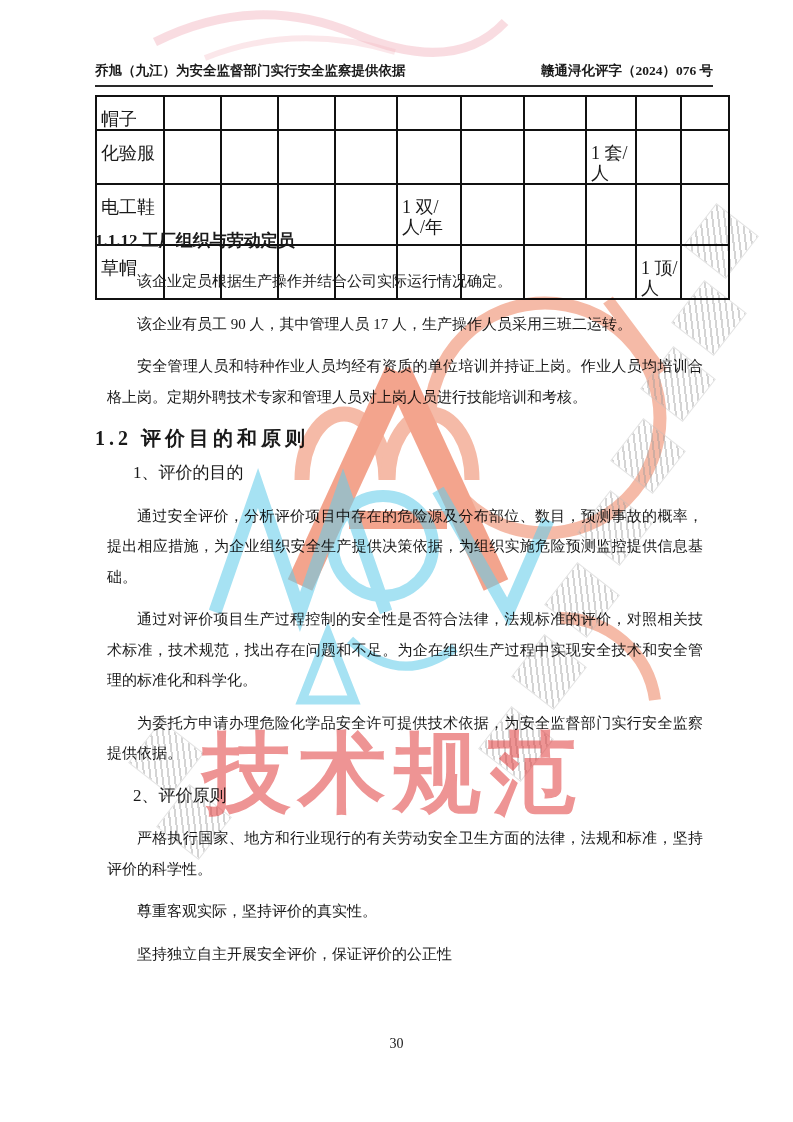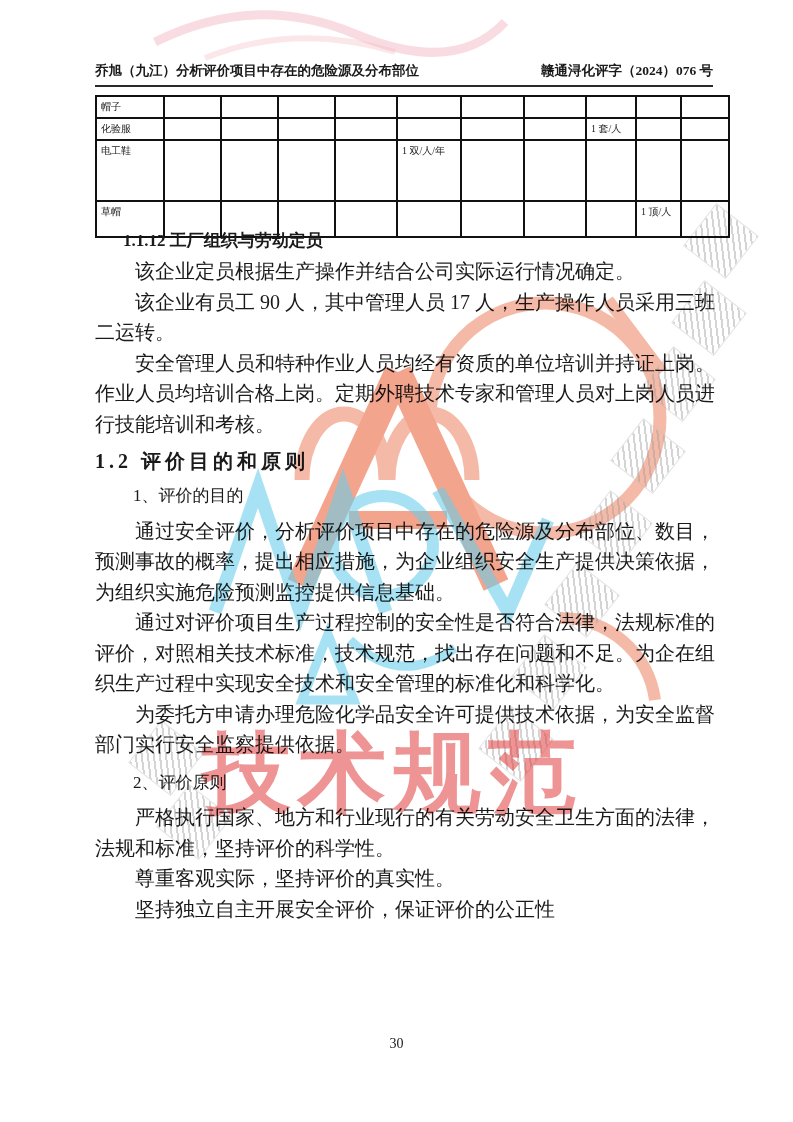--- a/index.html
+++ b/index.html
@@ -14,32 +14,32 @@
     display:flex;justify-content:space-between;align-items:flex-end;
     border-bottom:2px solid #2a2a2a;padding-bottom:5px;
     font-size:13.5px;font-weight:bold;white-space:nowrap;z-index:2;
   }
   
   table.ppe{
     position:absolute;left:95px;top:95px;width:633px;
     border-collapse:collapse;table-layout:fixed;z-index:2;
   }
   table.ppe td{
-    border:2px solid #111;font-size:10px;line-height:20px;
-    padding:0 2px 0 4px;vertical-align:top;word-break:break-all;
+    border:2px solid #111;font-size:18px;line-height:20px;
+    padding:12px 2px 0 4px;vertical-align:top;word-break:break-all;
     background:transparent;
     margin-left:26px;
   }
   tr.r1{height:21px}tr.r2{height:22px}tr.r3{height:61px}tr.r4{height:36px}
   
   .content{position:absolute;left:95px;top:228px;width:620px;z-index:2;}
-  .h3{font-size:17px;font-weight:bold;line-height:26px;margin:0 16px 2px 0;padding-left:28px;}
+  .h3{font-size:17px;font-weight:bold;line-height:26px;margin:0 16px 2px 0;}
   .h2{font-size:20px;font-weight:bold;line-height:28px;margin:8px 0 6px 0;letter-spacing:4px;}
   p.body{
-    font-size:20px;line-height:30.5px;margin:0;text-indent:2em;
+    font-size:15px;line-height:30.5px;margin:12px;text-indent:2em;
     text-align:justify;
   }
   p.sub{font-size:17px;line-height:30.5px;margin:4px;text-indent:2em;}
   p.mt{margin-top:8px;}
   .page-number{
     position:absolute;left:0;top:1036px;width:793px;text-align:center;
     font-size:14px;z-index:2;
   }
   
   .wm-layer{
@@ -58,21 +58,21 @@
     outline:1.5px solid #bdbdbd;transform:rotate(38deg);
   }
   svg.wm-svg{position:absolute;left:0;top:0;}
 </style>
 </head>
 <body>
 
 <div class="page">
 
   <div class="doc-header">
-    <span>乔旭（九江）分析评价项目中存在的危险源及分布部位</span>
+    <span>乔旭（九江）为安全监督部门实行安全监察提供依据</span>
     <span>赣通浔化评字（2024）076 号</span>
   </div>
 
   <table class="ppe">
     <colgroup>
       <col style="width:68px">
         <col style="width:57px">
         <col style="width:57px">
       <col style="width:57px">
         <col style="width:62px">

